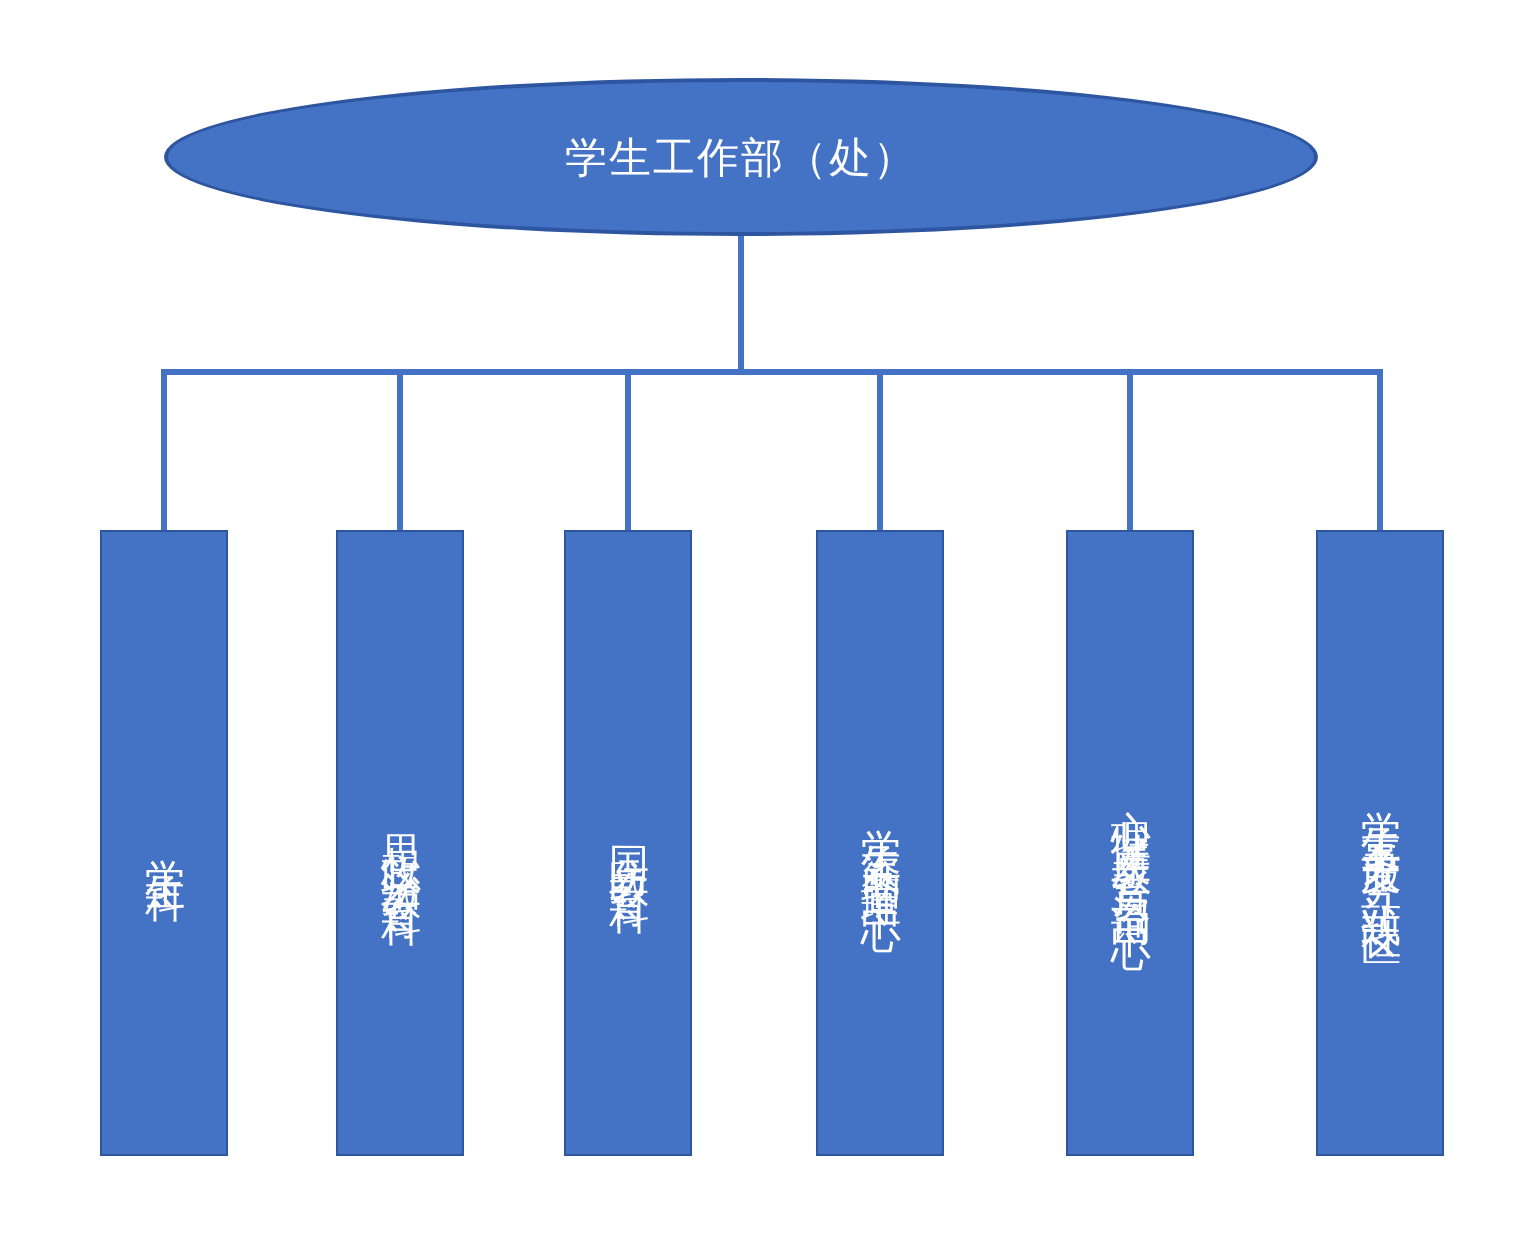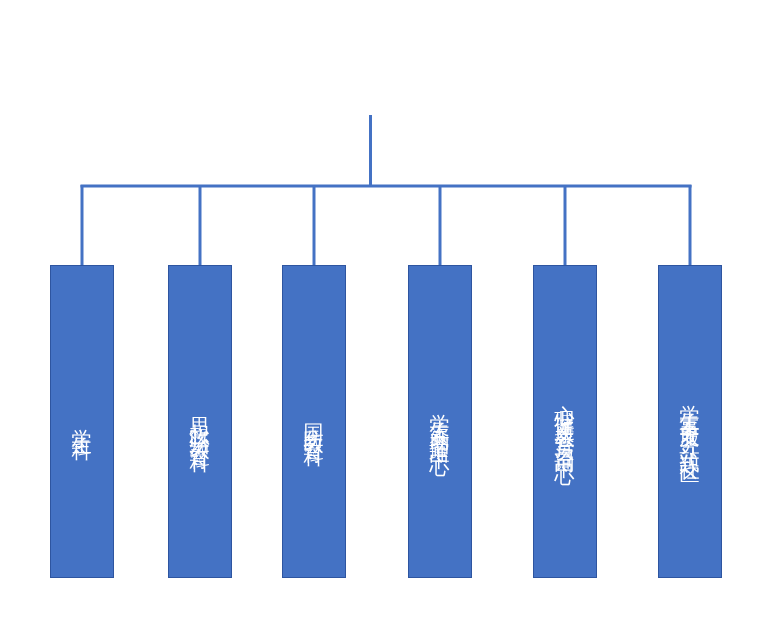--- a/index.html
+++ b/index.html
@@ -69,20 +69,23 @@
     line-height: 1;
     letter-spacing: 6px;
     white-space: nowrap;
   }
 </style>
 </head>
 <body>
 
 <div class="canvas">
 
+  <div class="root-node">
+    <span class="root-label">学生工作部（处）</span>
+  </div>
 
   <svg class="connectors" viewBox="0 0 765 619" xmlns="http://www.w3.org/2000/svg">
     <line x1="370.5" y1="115" x2="370.5" y2="187"></line>
     <line x1="80.5" y1="186" x2="691.5" y2="186"></line>
     <line x1="82" y1="185" x2="82" y2="267"></line>
     <line x1="200" y1="185" x2="200" y2="267"></line>
     <line x1="314" y1="185" x2="314" y2="267"></line>
     <line x1="440" y1="185" x2="440" y2="267"></line>
     <line x1="565" y1="185" x2="565" y2="267"></line>
     <line x1="690" y1="185" x2="690" y2="267"></line>

